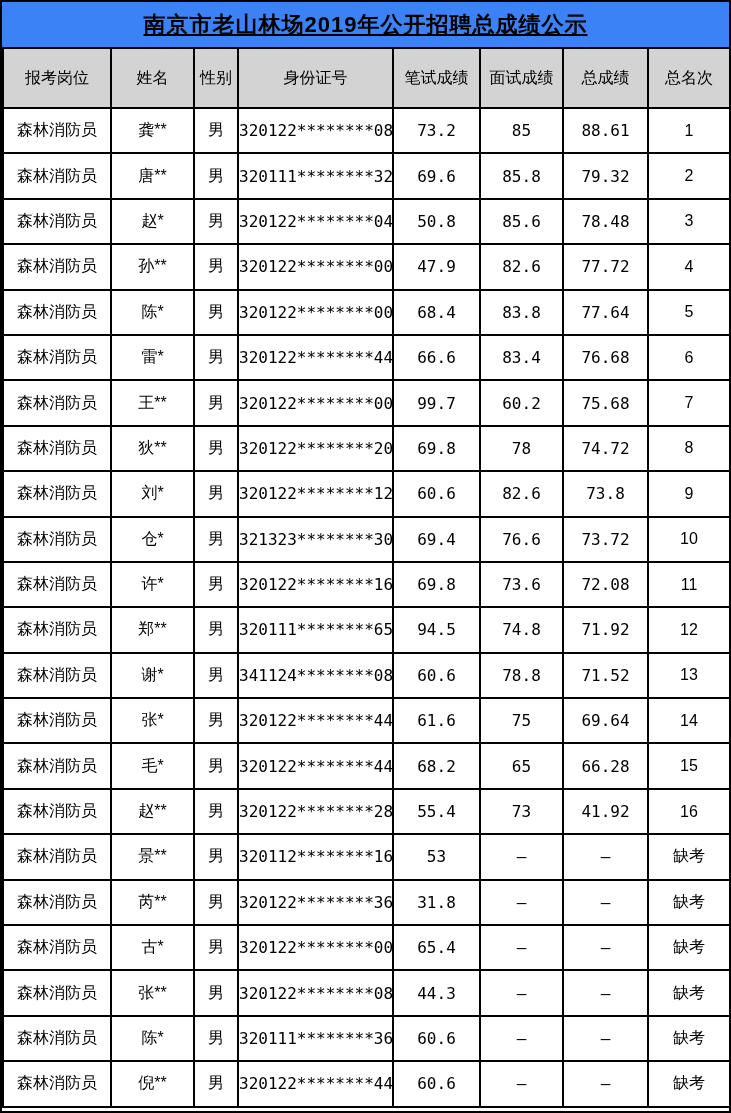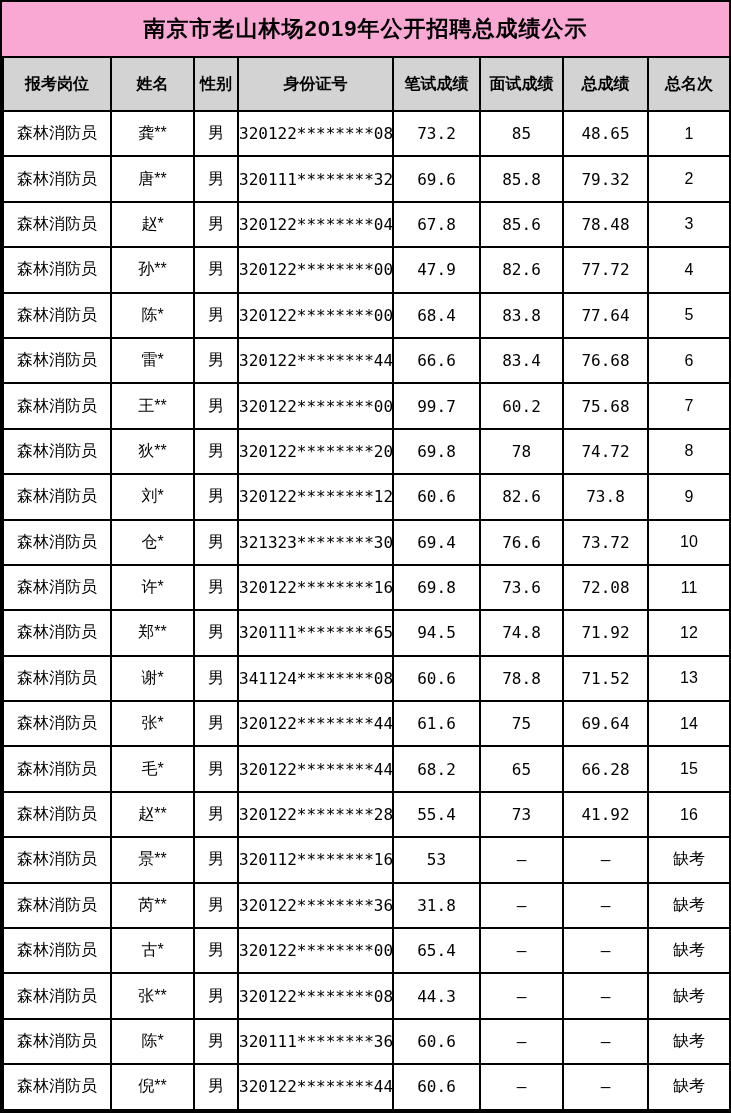--- a/index.html
+++ b/index.html
@@ -6,25 +6,26 @@
   html, body { margin: 0; padding: 0; background: #ffffff; }
   .page {
     width: 731px;
     height: 1113px;
     border: 2px solid #000000;
     background: #ffffff;
     font-family: "Liberation Sans", "DejaVu Sans", sans-serif;
     overflow: hidden;
   }
   .title-band {
-    height: 54px;
+    height: 45px;
     display: flex;
     align-items: center;
     justify-content: center;
-    background: #f9a8d4;
+    background: #3b82f6;
+    text-decoration: underline;
   }
   .title-band h1 {
     margin: 0;
     font-size: 22px;
     font-weight: bold;
     color: #000000;
     letter-spacing: 1px;
     white-space: nowrap;
   }
   table.scores {
@@ -37,22 +38,22 @@
     text-align: center;
     vertical-align: middle;
     color: #000000;
     padding: 0;
     overflow: hidden;
     white-space: nowrap;
   }
   table.scores th {
     background: #d3d3d3;
     font-size: 16px;
-    font-weight: bold;
-    height: 54px;
+    font-weight: normal;
+    height: 60px;
   }
   table.scores td {
     font-size: 16px;
     font-weight: normal;
     height: 45.4px;
     background: #ffffff;
   }
   td.mono {
     font-family: "DejaVu Sans Mono", "Liberation Mono", monospace;
     font-size: 16px;
@@ -89,39 +90,39 @@
       </tr>
     </thead>
     <tbody>
         <tr>
           <td>森林消防员</td>
           <td>龚**</td>
           <td>男</td>
           <td class="mono">320122********0815</td>
           <td class="mono">73.2</td>
           <td class="mono">85</td>
-          <td class="mono">48.65</td>
+          <td class="mono">88.61</td>
           <td>1</td>
         </tr>
         <tr>
           <td>森林消防员</td>
           <td>唐**</td>
           <td>男</td>
           <td class="mono">320111********3257</td>
           <td class="mono">69.6</td>
           <td class="mono">85.8</td>
           <td class="mono">79.32</td>
           <td>2</td>
         </tr>
         <tr>
           <td>森林消防员</td>
           <td>赵*</td>
           <td>男</td>
           <td class="mono">320122********0410</td>
-          <td class="mono">67.8</td>
+          <td class="mono">50.8</td>
           <td class="mono">85.6</td>
           <td class="mono">78.48</td>
           <td>3</td>
         </tr>
         <tr>
           <td>森林消防员</td>
           <td>孙**</td>
           <td>男</td>
           <td class="mono">320122********0010</td>
           <td class="mono">47.9</td>

